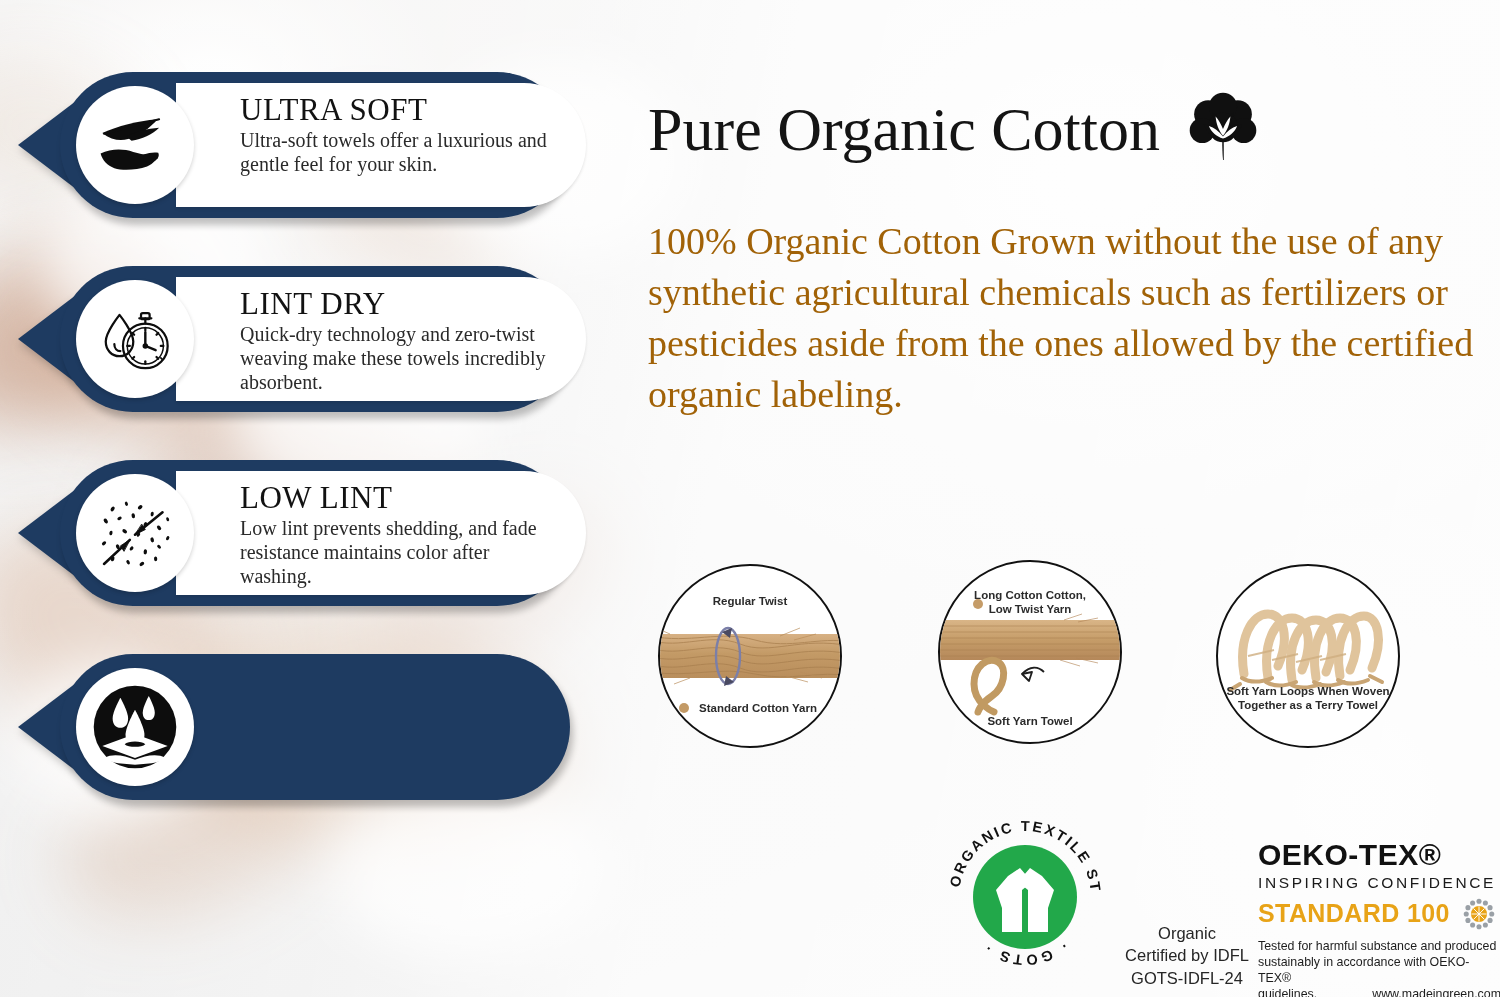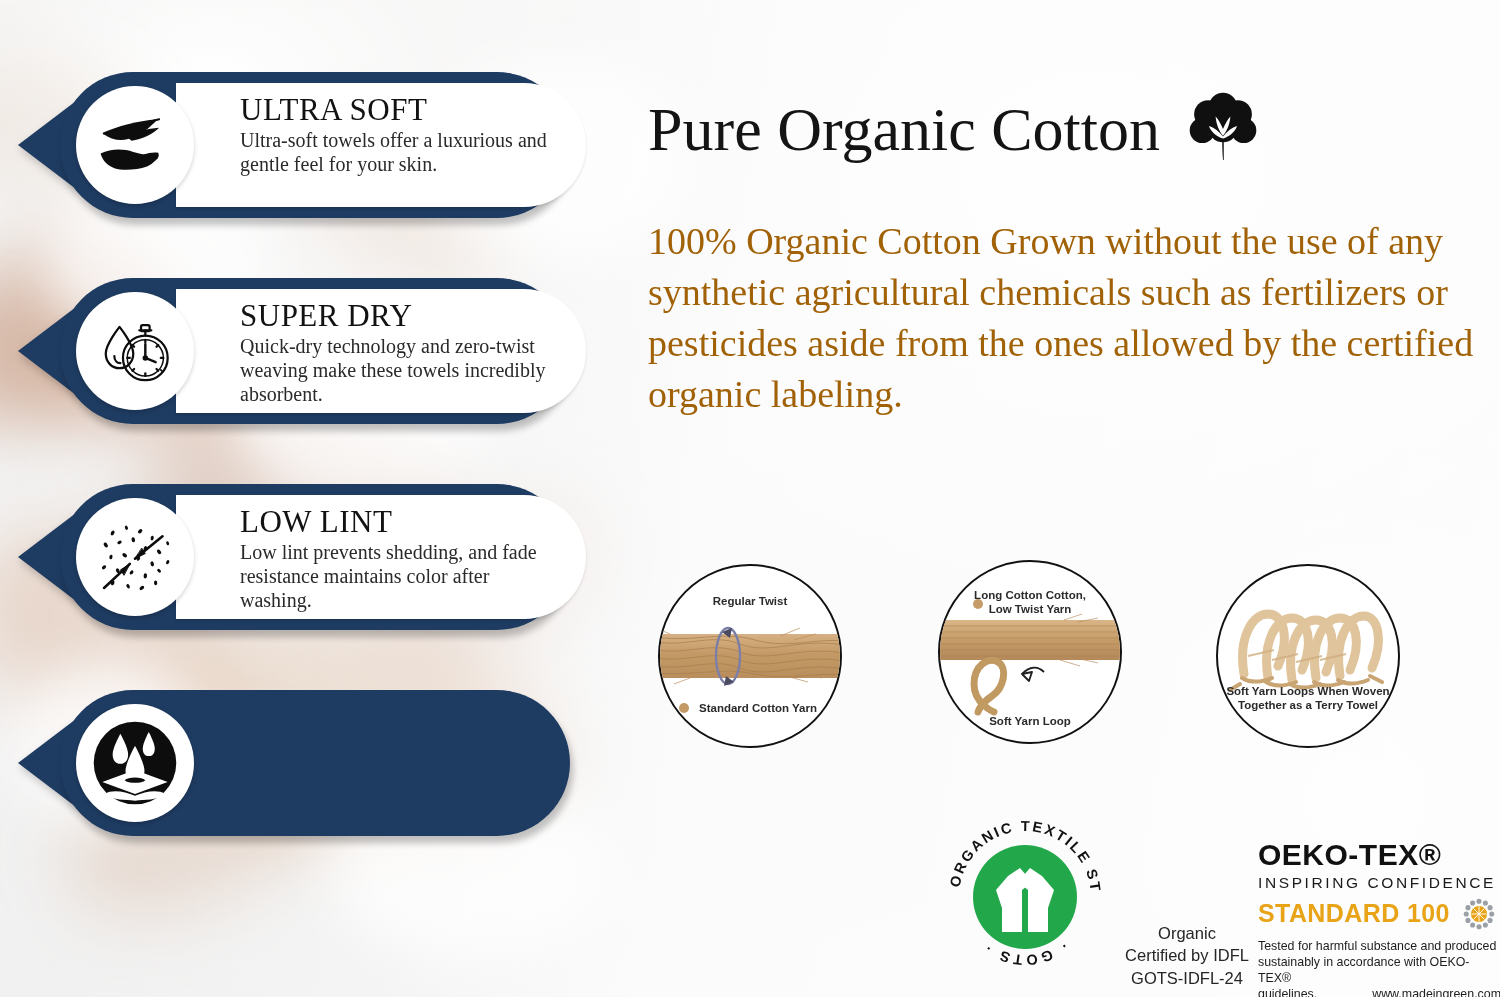--- a/index.html
+++ b/index.html
@@ -70,21 +70,21 @@
   
   .features {
     position: absolute;
     left: 18px;
     top: 72px;
     width: 580px;
   }
   .feature-card {
     position: relative;
     height: 146px;
-    margin-bottom: 60px;
+    margin-bottom: 48px;
   }
   .feature-card .tail {
     position: absolute;
     left: 0;
     top: 50%;
     transform: translateY(-50%);
     width: 0; height: 0;
     border-top: 44px solid transparent;
     border-bottom: 44px solid transparent;
     border-right: 58px solid #1e3b61;
@@ -352,21 +352,21 @@
               <path d="M41 58 L44 58"></path>
             <path d="M77 43 L75 45"></path>
               <path d="M77 73 L75 71"></path>
             <path d="M47 73 L49 71"></path>
               <path d="M47 43 L49 45"></path>
             <path d="M80 72 L82 74" stroke-width="2"></path>
           </g>
         </svg>
       </div>
       <div class="inner">
-        <div class="f-title">SUPER DRY</div>
+        <div class="f-title">LINT DRY</div>
         <div class="f-desc">Quick-dry technology and zero-twist weaving make these towels incredibly absorbent.</div>
       </div>
     </div>
 
     <div class="feature-card">
       <div class="tail"></div>
       <div class="pill"></div>
       <div class="icon-circle">
         <svg viewBox="0 0 100 100">
           <g fill="#0d0d0d">
@@ -531,21 +531,21 @@
           <g fill="none" stroke="#1f1f1f" stroke-width="1.8" stroke-linejoin="round">
             <path d="M104 110 C98 104 90 104 82 112"></path>
             <path d="M82 112 L92 110 L89 119 Z" fill="#ffffff"></path>
           </g>
           <circle cx="38" cy="42" r="5" fill="#c59c68"></circle>
         </svg>
         <div class="yarn-label" style="top:26px;">
           <div>Long Cotton Cotton,</div>
           <div>Low Twist Yarn</div>
         </div>
-        <div class="yarn-label" style="top:152px;">Soft Yarn Loop</div>
+        <div class="yarn-label" style="top:152px;">Soft Yarn Towel</div>
       </div>
 
       <div class="yarn-circle c3">
         <svg viewBox="0 0 180 180" preserveAspectRatio="none">
           <g fill="none" stroke="#e0c49c" stroke-width="9" stroke-linecap="round">
             <path d="M26 108 C20 72 34 48 50 48 C66 48 72 72 60 100"></path>
             <path d="M50 112 C44 76 58 52 74 52 C90 52 96 76 84 104"></path>
             <path d="M74 114 C68 78 82 54 98 54 C114 54 120 78 108 106"></path>
             <path d="M98 112 C92 76 106 52 122 52 C138 52 144 76 132 104"></path>
             <path d="M122 110 C116 74 130 50 146 50 C160 50 166 74 154 102"></path>

